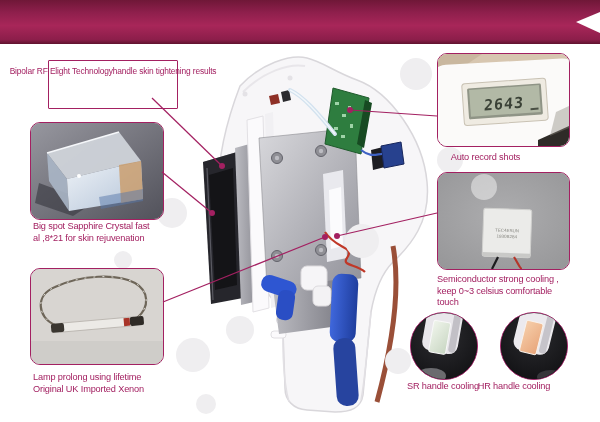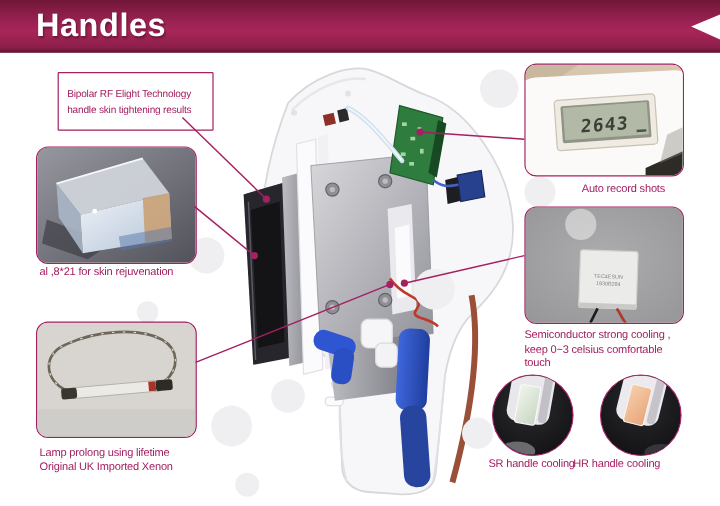--- a/index.html
+++ b/index.html
@@ -21,21 +21,21 @@
     position:absolute;right:0;top:12px;width:0;height:0;
     border-top:10px solid transparent;border-bottom:11px solid transparent;
     border-right:24px solid #ffffff;
   }
   
   .dot-deco{position:absolute;border-radius:50%;background:#efeef0;z-index:2;}
   
   .mg{color:#a32061;}
   .callout-box{
     position:absolute;border:1.4px solid #a32061;border-radius:1px;z-index:3;
-    display:flex;flex-direction:column;justify-content:center;
+    display:flex;flex-direction:row;justify-content:center;
     padding:4px 7px;background:#fff;
   }
   .callout-box .ln{font-size:8.4px;line-height:1.45;letter-spacing:-.15px;white-space:nowrap;}
   .photo{
     position:absolute;border:1.5px solid #a32061;border-radius:10px;
     overflow:hidden;z-index:3;background:#ccc;
   }
   .photo svg{display:block;}
   .caption{position:absolute;z-index:3;font-size:9.2px;line-height:1.26;letter-spacing:-.15px;}
   .caption .ln{white-space:nowrap;}
@@ -46,21 +46,20 @@
   }
   #device-svg{position:absolute;left:185px;top:50px;z-index:1;}
   #lines-svg{position:absolute;left:0;top:0;z-index:5;pointer-events:none;}
 </style>
 </head>
 <body>
 
 <div id="stage">
 
   <div class="header">
-    <div class="title">Handles</div>
     <div class="notch"></div>
   </div>
 
   <div class="dot-deco" style="left:400px;top:58px;width:32px;height:32px;"></div>
   <div class="dot-deco" style="left:437px;top:147px;width:26px;height:26px;"></div>
   <div class="dot-deco" style="left:157px;top:198px;width:30px;height:30px;"></div>
   <div class="dot-deco" style="left:114px;top:251px;width:18px;height:18px;"></div>
   <div class="dot-deco" style="left:176px;top:338px;width:34px;height:34px;"></div>
   <div class="dot-deco" style="left:226px;top:316px;width:28px;height:28px;"></div>
   <div class="dot-deco" style="left:345px;top:224px;width:34px;height:34px;"></div>
@@ -182,20 +181,21 @@
       <polygon points="16,30 88,9 110,38 36,56" fill="#cfd3da" opacity="0.94"></polygon>
       <polygon points="16,30 36,56 38,88 18,58" fill="#aab6c6" opacity="0.9"></polygon>
       <polygon points="36,56 110,38 112,76 38,88" fill="url(#gSapFace)"></polygon>
       <polygon points="88,42 110,38 112,76 90,80" fill="#c99a66" opacity="0.8"></polygon>
       <polygon points="68,74 112,66 112,78 70,86" fill="#5878aa" opacity="0.5"></polygon>
       <line x1="16" y1="30" x2="88" y2="9" stroke="#f5f7fa" stroke-width="1.5"></line>
       <circle cx="48" cy="53" r="2" fill="#ffffff"></circle>
     </svg>
   </div>
   <div class="caption mg" style="left:33px;top:221px;width:140px;">
+    <div class="ln">Big spot Sapphire Crystal fast</div>
     <div class="ln">al ,8*21 for skin rejuvenation</div>
   </div>
 
   <div class="photo" style="left:30px;top:268px;width:132px;height:95px;">
     <svg width="132" height="95" viewBox="0 0 132 95">
       <rect width="132" height="95" fill="#d8d5d1"></rect>
       <rect y="72" width="132" height="23" fill="#c9c6c2" opacity="0.55"></rect>
       <path d="M24,56 C6,48 4,26 24,18 C50,6 86,4 104,14 C118,22 119,38 106,49" fill="none" stroke="#6e6659" stroke-width="2.2"></path>
       <path d="M24,56 C6,48 4,26 24,18 C50,6 86,4 104,14 C118,22 119,38 106,49" fill="none" stroke="#fdfcf8" stroke-width="0.9" stroke-dasharray="2 7" opacity="0.85"></path>
       <g transform="rotate(-5 66 56)">
@@ -221,21 +221,21 @@
       <polygon points="118,58 131,52 131,74 112,82" fill="#8a847b" opacity="0.4"></polygon>
       <g transform="rotate(-4 66 48)">
         <rect x="25" y="27" width="84" height="42" rx="3" fill="#efebe2" stroke="#c9c2b4"></rect>
         <rect x="30" y="32" width="74" height="31" rx="1.5" fill="#8f9486"></rect>
         <rect x="32" y="33.5" width="70" height="27" fill="#b2b9a6"></rect>
         <text x="72" y="55" text-anchor="middle" font-family="DejaVu Sans Mono, monospace" font-size="15" font-weight="bold" fill="#3a4136" letter-spacing="1" transform="skewX(-7)">2643</text>
         <rect x="92" y="56" width="8" height="2" fill="#4a5044"></rect>
       </g>
     </svg>
   </div>
-  <div class="caption mg center" style="left:454px;top:152px;width:131px;">
+  <div class="caption mg center" style="left:420px;top:152px;width:131px;">
     <div class="ln">Auto record shots</div>
   </div>
 
   <div class="photo" style="left:437px;top:172px;width:131px;height:96px;">
     <svg width="131" height="96" viewBox="0 0 131 96">
       <defs>
         <radialGradient id="gTecBg" cx="0.5" cy="0.45" r="0.8">
           <stop offset="0" stop-color="#adadaf"></stop>
             <stop offset="1" stop-color="#949496"></stop>
         </radialGradient>

